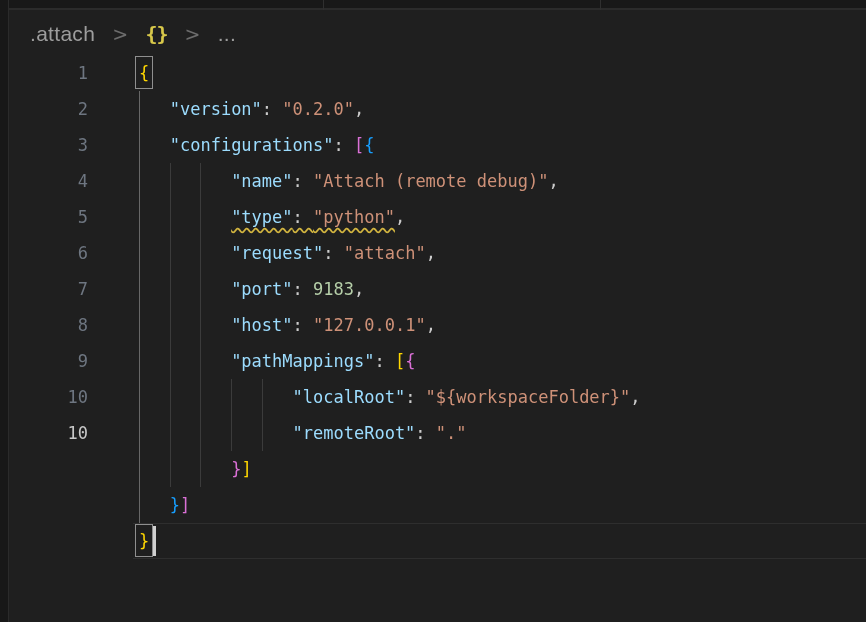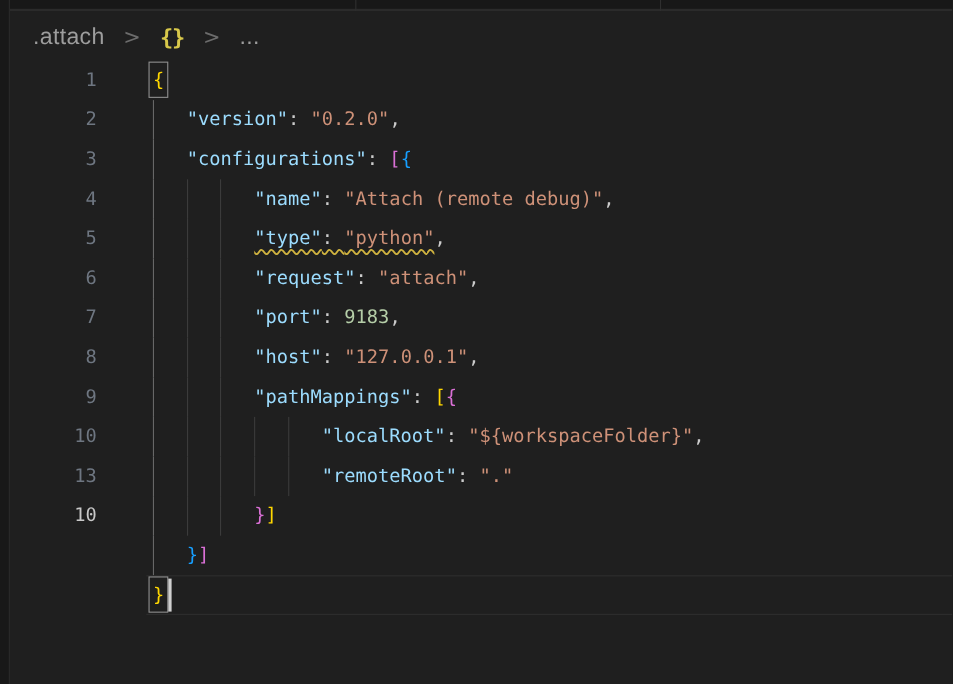--- a/index.html
+++ b/index.html
@@ -67,21 +67,20 @@
       <div class="ln">1</div>
       <div class="ln">2</div>
       <div class="ln">3</div>
       <div class="ln">4</div>
       <div class="ln">5</div>
       <div class="ln">6</div>
       <div class="ln">7</div>
       <div class="ln">8</div>
       <div class="ln">9</div>
       <div class="ln">10</div>
-      <div class="ln">13</div>
       <div class="ln active">10</div>
     </div>
   <div class="code-area">
       <div class="code-line">
         <div class="match-box"></div>
         <span class="code-text"><span style="color: rgb(255, 215, 0);">{</span></span>
       </div>
       <div class="code-line">
         <div class="guide active" style="left: 43px;"></div>
         <span class="code-text">   <span style="color: rgb(156, 220, 254);">"version"</span><span style="color: rgb(204, 204, 204);">: </span><span style="color: rgb(206, 145, 120);">"0.2.0"</span><span style="color: rgb(204, 204, 204);">,</span></span>

